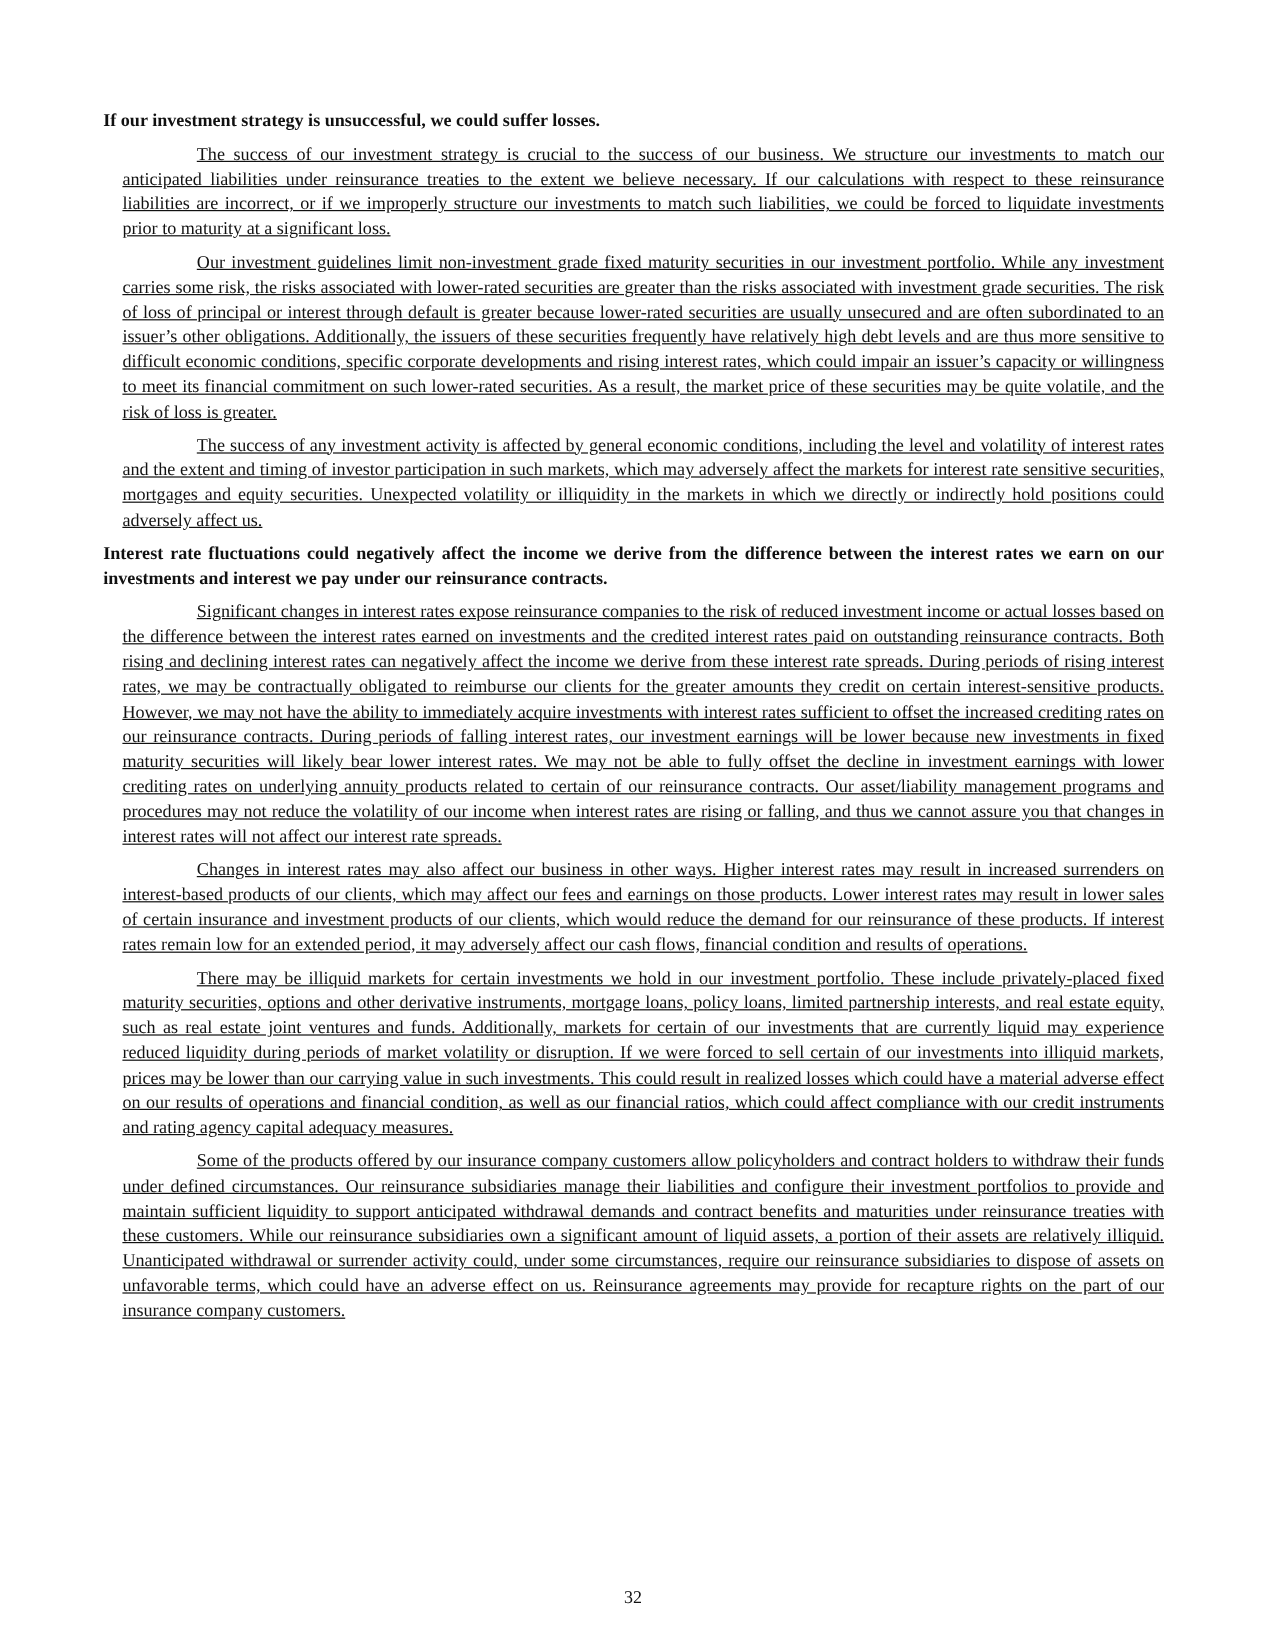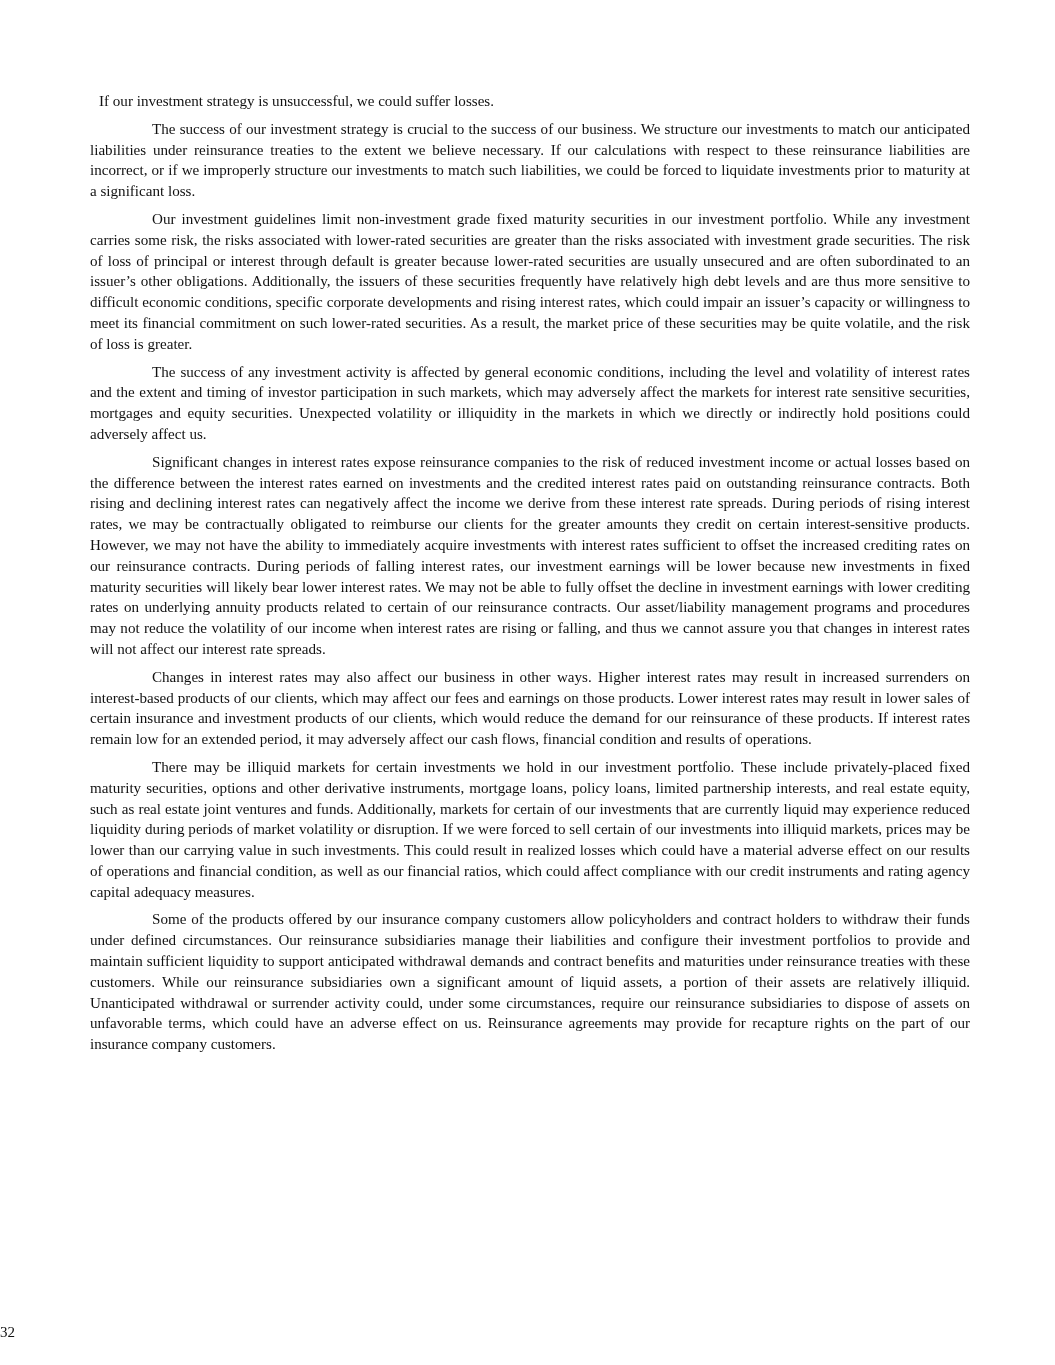--- a/index.html
+++ b/index.html
@@ -17,46 +17,49 @@
     }
     .page {
       position: absolute;
       left: 86px;
       top: 91px;
       width: 884px;
       font-size: 15.1px;
       line-height: 20.8px;
     }
     .heading {
-      font-weight: normal;
-      margin: 0 0 7px 13px;
+      font-weight: bold;
+      margin: 0 0 7px 0;
       text-align: justify;
     }
     .para {
-      margin: 0 0 7px 4px;
+      margin: 0 0 7px 16px;
       text-indent: 62px;
       text-align: justify;
+      text-decoration: underline;
     }
     .page-number {
       position: absolute;
       top: 1324px;
       left: 0;
       width: 1055px;
+      text-align: center;
       font-size: 15px;
     }
   </style>
 </head>
 <body>
 
 <div class="page">
   <p class="heading">If our investment strategy is unsuccessful, we could suffer losses.</p>
   <p class="para">The success of our investment strategy is crucial to the success of our business. We structure our investments to match our anticipated liabilities under reinsurance treaties to the extent we believe necessary. If our calculations with respect to these reinsurance liabilities are incorrect, or if we improperly structure our investments to match such liabilities, we could be forced to liquidate investments prior to maturity at a significant loss.</p>
   <p class="para">Our investment guidelines limit non-investment grade fixed maturity securities in our investment portfolio. While any investment carries some risk, the risks associated with lower-rated securities are greater than the risks associated with investment grade securities. The risk of loss of principal or interest through default is greater because lower-rated securities are usually unsecured and are often subordinated to an issuer’s other obligations. Additionally, the issuers of these securities frequently have relatively high debt levels and are thus more sensitive to difficult economic conditions, specific corporate developments and rising interest rates, which could impair an issuer’s capacity or willingness to meet its financial commitment on such lower-rated securities. As a result, the market price of these securities may be quite volatile, and the risk of loss is greater.</p>
   <p class="para">The success of any investment activity is affected by general economic conditions, including the level and volatility of interest rates and the extent and timing of investor participation in such markets, which may adversely affect the markets for interest rate sensitive securities, mortgages and equity securities. Unexpected volatility or illiquidity in the markets in which we directly or indirectly hold positions could adversely affect us.</p>
 
+  <p class="heading">Interest rate fluctuations could negatively affect the income we derive from the difference between the interest rates we earn on our investments and interest we pay under our reinsurance contracts.</p>
   <p class="para">Significant changes in interest rates expose reinsurance companies to the risk of reduced investment income or actual losses based on the difference between the interest rates earned on investments and the credited interest rates paid on outstanding reinsurance contracts. Both rising and declining interest rates can negatively affect the income we derive from these interest rate spreads. During periods of rising interest rates, we may be contractually obligated to reimburse our clients for the greater amounts they credit on certain interest-sensitive products. However, we may not have the ability to immediately acquire investments with interest rates sufficient to offset the increased crediting rates on our reinsurance contracts. During periods of falling interest rates, our investment earnings will be lower because new investments in fixed maturity securities will likely bear lower interest rates. We may not be able to fully offset the decline in investment earnings with lower crediting rates on underlying annuity products related to certain of our reinsurance contracts. Our asset/liability management programs and procedures may not reduce the volatility of our income when interest rates are rising or falling, and thus we cannot assure you that changes in interest rates will not affect our interest rate spreads.</p>
   <p class="para">Changes in interest rates may also affect our business in other ways. Higher interest rates may result in increased surrenders on interest-based products of our clients, which may affect our fees and earnings on those products. Lower interest rates may result in lower sales of certain insurance and investment products of our clients, which would reduce the demand for our reinsurance of these products. If interest rates remain low for an extended period, it may adversely affect our cash flows, financial condition and results of operations.</p>
 
   <p class="para">There may be illiquid markets for certain investments we hold in our investment portfolio. These include privately-placed fixed maturity securities, options and other derivative instruments, mortgage loans, policy loans, limited partnership interests, and real estate equity, such as real estate joint ventures and funds. Additionally, markets for certain of our investments that are currently liquid may experience reduced liquidity during periods of market volatility or disruption. If we were forced to sell certain of our investments into illiquid markets, prices may be lower than our carrying value in such investments. This could result in realized losses which could have a material adverse effect on our results of operations and financial condition, as well as our financial ratios, which could affect compliance with our credit instruments and rating agency capital adequacy measures.</p>
 
   <p class="para">Some of the products offered by our insurance company customers allow policyholders and contract holders to withdraw their funds under defined circumstances. Our reinsurance subsidiaries manage their liabilities and configure their investment portfolios to provide and maintain sufficient liquidity to support anticipated withdrawal demands and contract benefits and maturities under reinsurance treaties with these customers. While our reinsurance subsidiaries own a significant amount of liquid assets, a portion of their assets are relatively illiquid. Unanticipated withdrawal or surrender activity could, under some circumstances, require our reinsurance subsidiaries to dispose of assets on unfavorable terms, which could have an adverse effect on us. Reinsurance agreements may provide for recapture rights on the part of our insurance company customers.</p>
 </div>
 
 <div class="page-number">32</div>
 

